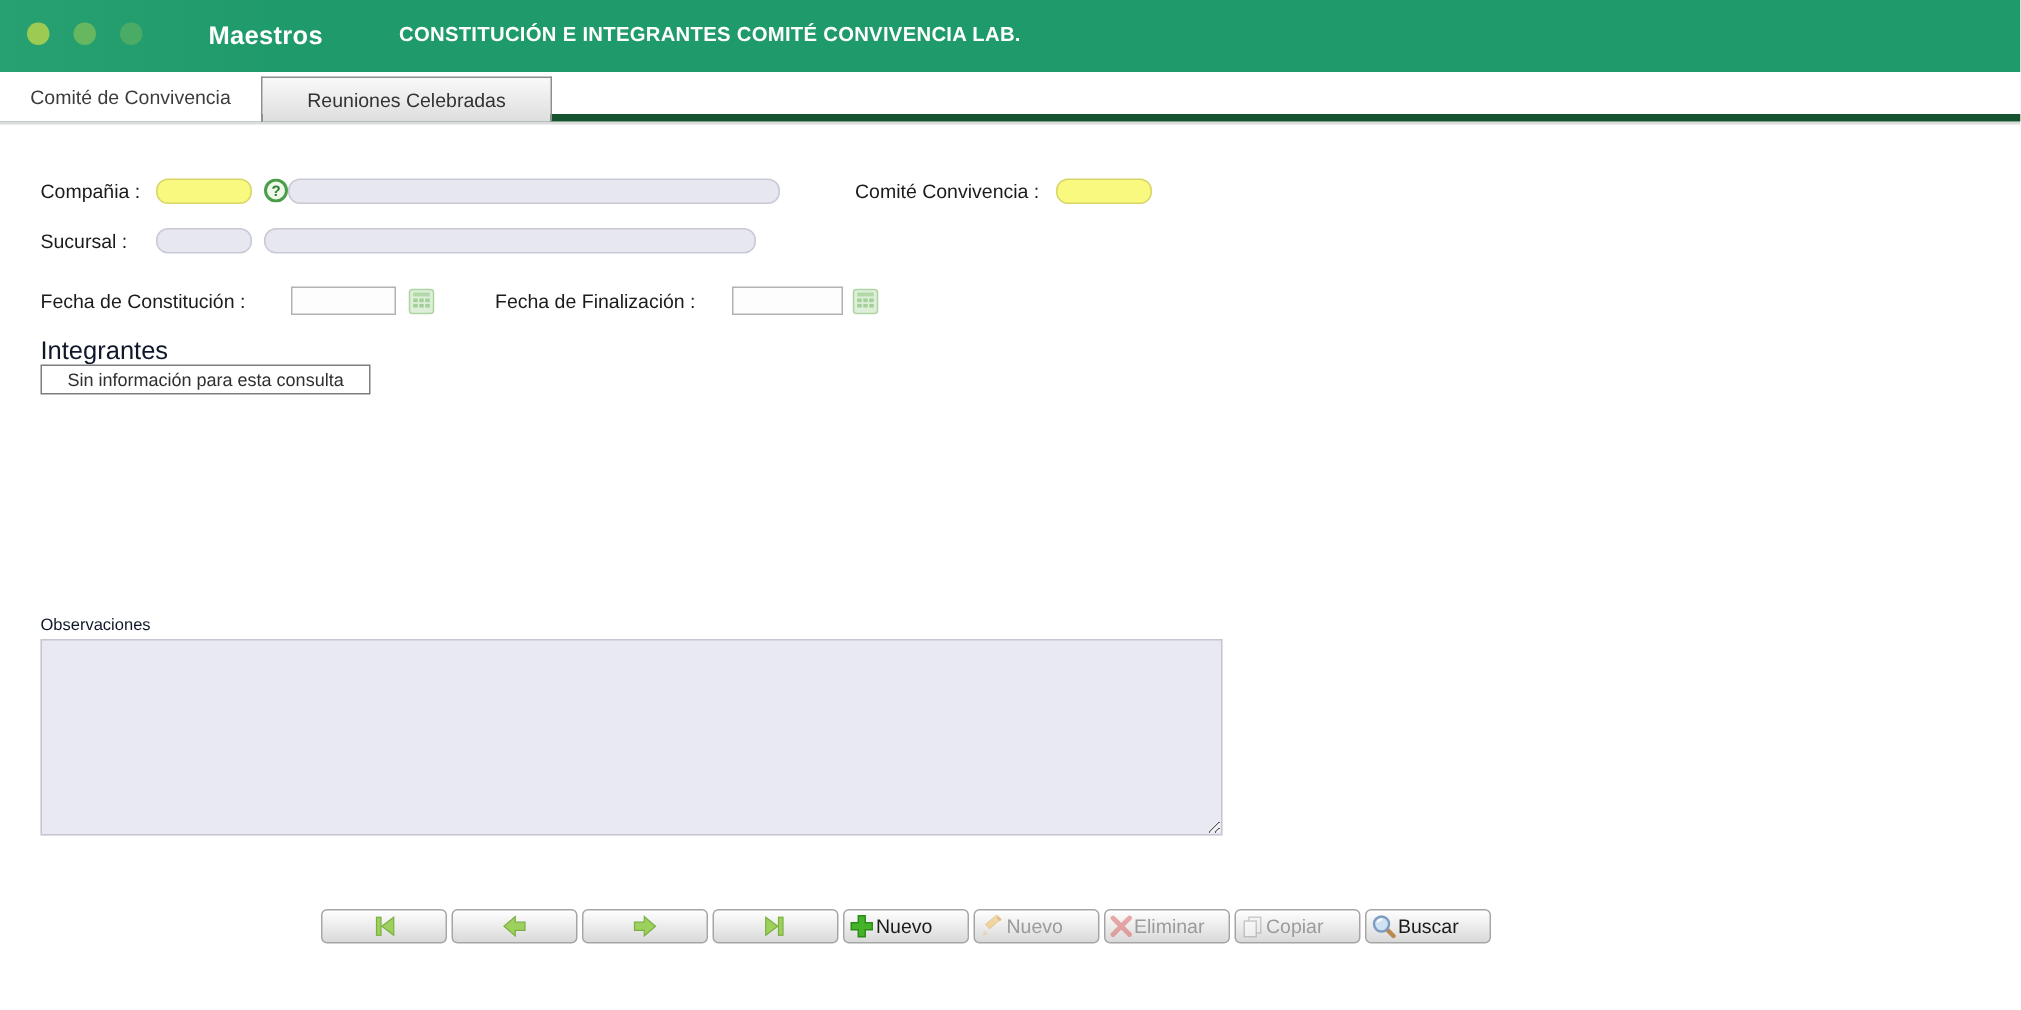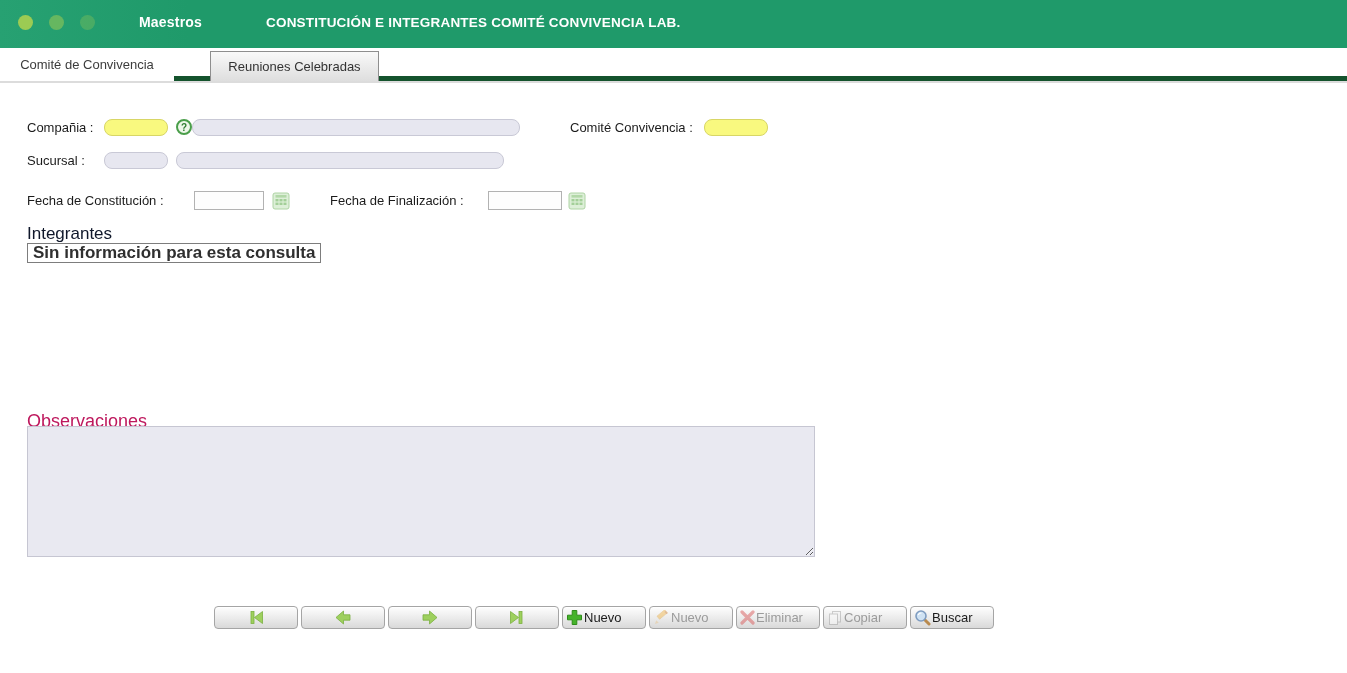--- a/index.html
+++ b/index.html
@@ -7,56 +7,56 @@
               font-family:"Liberation Sans", sans-serif; }
   .stage { position:relative; width:1347px; height:673px; }
 
   
   .header { position:absolute; left:0; top:0; width:1347px; height:48px;
             background:linear-gradient(90deg,#27a172 0%,#1f9a6a 14%,#1f9a6a 100%); }
   .dots { position:absolute; left:18px; top:15px; display:flex; gap:16px; }
   .dot { width:15px; height:15px; border-radius:50%; background:#9ccb53; }
   .dot.d2 { opacity:.55; } .dot.d3 { opacity:.32; }
   .app-title { position:absolute; left:139px; top:14px; color:#ffffff;
-               font-size:14px; font-weight:bold; letter-spacing:.2px; }
+               font-size:17px; font-weight:bold; letter-spacing:.2px; }
   .page-title { position:absolute; left:266px; right:0; top:15px; 
                 color:#ffffff; font-size:13.5px; font-weight:bold; letter-spacing:.2px; }
 
   
   .tabstrip { position:absolute; left:0; top:48px; width:1347px; height:33px;
               background:#ffffff; border-bottom:5px solid #14532d;
               box-shadow:0 2px 0 #dcdcdc; }
   .tab { position:absolute; font-size:13px; display:flex; align-items:center;
          justify-content:center; cursor:pointer; }
   .tab.active { left:0; top:0; width:174px; height:33px; background:#ffffff;
                 color:#3c3c3c; z-index:2; }
-  .tab.inactive { left:174px; top:3px; width:169px; height:30px;
+  .tab.inactive { left:174px; top:3px; width:194px; height:30px;
                   background:linear-gradient(#f9f9f9,#dedede);
-                  border:1px solid #8e8e8e; border-bottom:none; color:#333333;margin-left:36px; }
+                  border:1px solid #8e8e8e; border-bottom:none; color:#333333; }
 
   
   .lbl { position:absolute; font-size:13px; color:#1b1b1b; white-space:nowrap; }
   .pill { position:absolute; height:17px; border-radius:8px;
           background:#e7e7f0; border:1px solid #c9c9d6; }
   .pill.yellow { background:#f9f97f; border:1px solid #d8d666; }
   .date-input { position:absolute; height:19px; background:#fdfdfd;
                 border:1px solid #b2b2b2; font-size:12px; padding:0 3px;
                 font-family:"Liberation Sans",sans-serif; }
   .cal-btn { position:absolute; width:18px; height:18px; padding:0; border:none;
              background:transparent; cursor:pointer; }
   .help-btn { position:absolute; width:16px; height:16px; padding:0; border:none;
               background:transparent; cursor:pointer; }
 
   .section-label { position:absolute; font-size:17px; color:#0f172a; }
   .empty-box { position:absolute; left:27px; top:243px; height:20px;
                border:1px solid #7d7d7d; background:#ffffff; display:flex;
-               align-items:center; padding:0 5px; font-size:17px; font-weight:bold;
+               align-items:center; padding:0 17px; font-size:12px; font-weight:normal;
                color:#2f2f2f; white-space:nowrap; }
 
-  .obs-label { position:absolute; left:27px; top:411px; font-size:18px; color:#be185d; }
+  .obs-label { position:absolute; left:27px; top:411px; font-size:11px; color:#0f172a; }
   .obs-area { position:absolute; left:27px; top:426px; width:788px; height:131px;
               background:#e9e9f1; border:1px solid #c6c6d2; resize:both;
               font-family:"Liberation Sans",sans-serif; font-size:13px; padding:4px; }
 
   
   .toolbar { position:absolute; left:214px; top:606px; display:flex; gap:3px; }
   .btn { height:23px; border:1px solid #a5a5a5; border-radius:4px;
          background:linear-gradient(#fefefe 0%,#ececec 50%,#d9d9d9 100%);
          box-shadow:inset 0 1px 0 #ffffff; display:flex; align-items:center;
          justify-content:center; font-size:13px; color:#1b1b1b; cursor:pointer;

